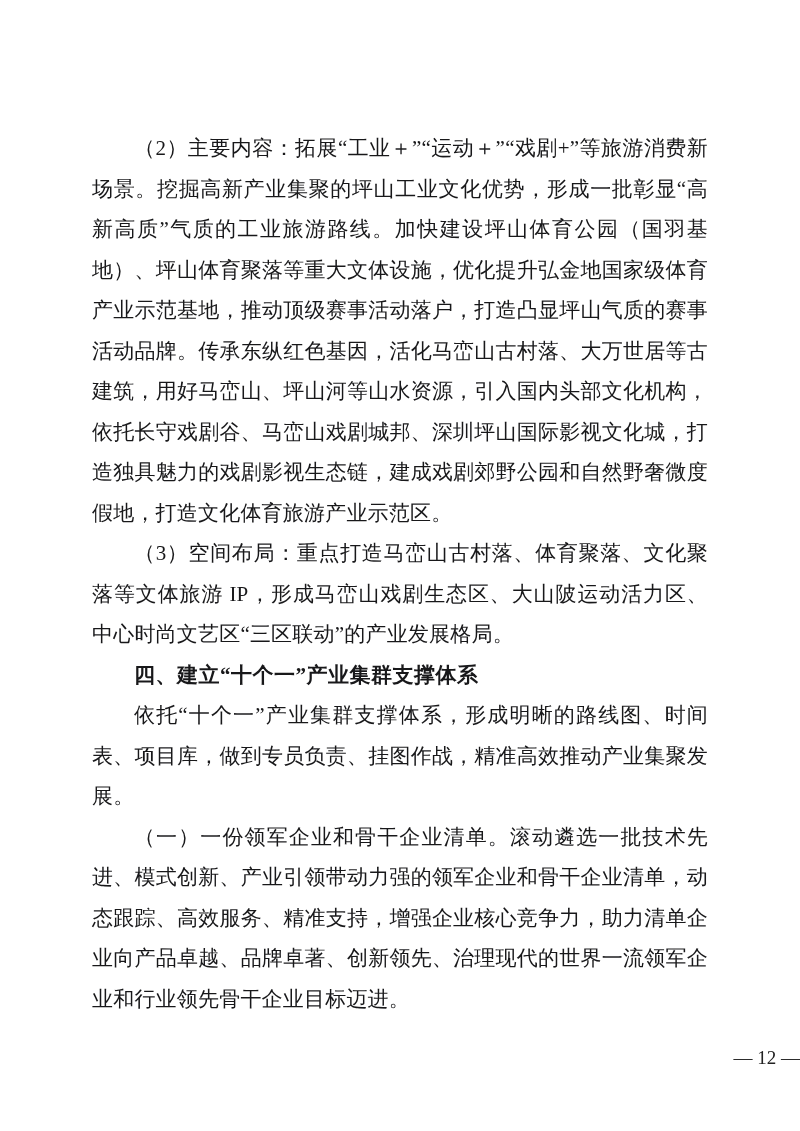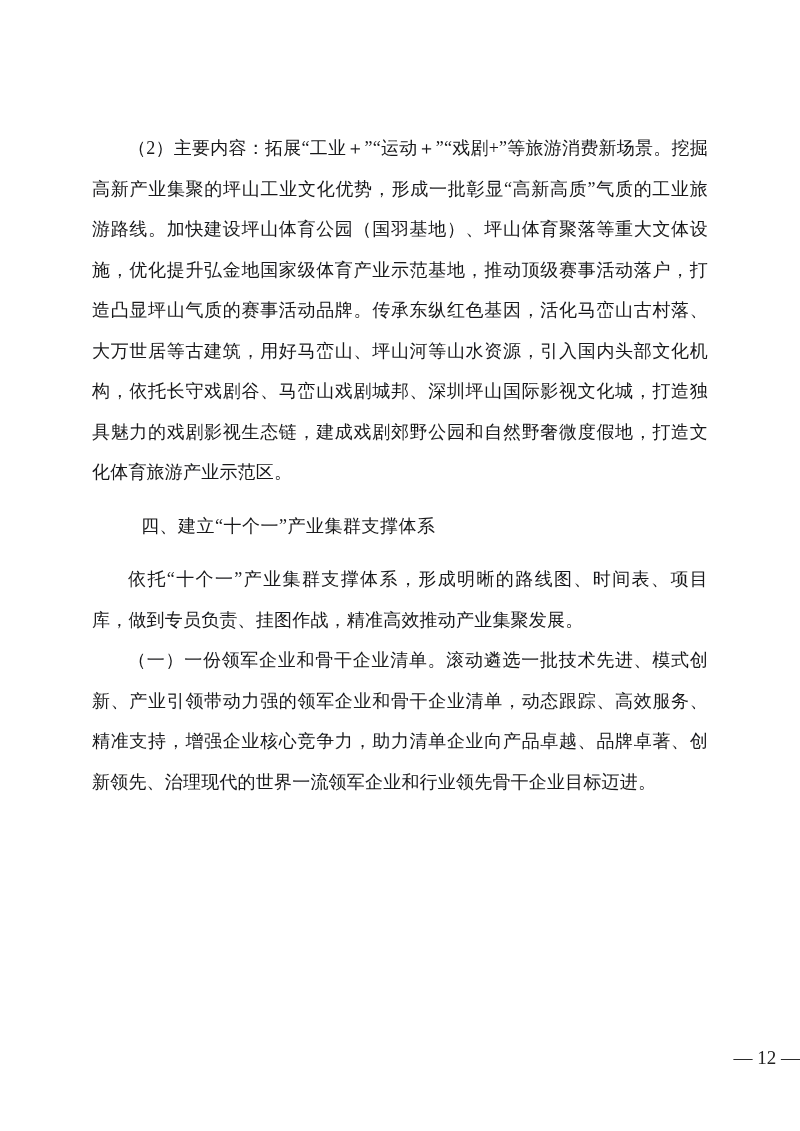--- a/index.html
+++ b/index.html
@@ -18,52 +18,53 @@
   .page {
     position: absolute;
     top: 0;
     left: 0;
     width: 800px;
     height: 1131px;
     box-sizing: border-box;
     padding: 128px 92px 0 92px;
   }
   .doc-body {
-    font-size: 18px;
+    font-size: 21px;
     line-height: 40.5px;
     text-align: justify;
     text-justify: inter-ideograph;
     color: #18181a;
     letter-spacing: 0.2px;
   }
   p.para {
     margin: 0;
     text-indent: 2em;
   }
   p.heading {
-    margin: 13px;
+    margin: 0;
     text-indent: 2em;
-    font-weight: normal;
+    font-weight: bold;
     letter-spacing: 0.5px;
   }
   .footer {
     position: absolute;
     left: 0;
     right: 0;
     bottom: 62px;
     text-align: right;
     font-size: 19px;
     color: #222;
     font-family: "Liberation Serif", "DejaVu Serif", serif;
   }
 </style>
 </head>
 <body>
 
 <div class="page">
   <div class="doc-body">
     <p class="para">（2）主要内容：拓展“工业＋”“运动＋”“戏剧+”等旅游消费新场景。挖掘高新产业集聚的坪山工业文化优势，形成一批彰显“高新高质”气质的工业旅游路线。加快建设坪山体育公园（国羽基地）、坪山体育聚落等重大文体设施，优化提升弘金地国家级体育产业示范基地，推动顶级赛事活动落户，打造凸显坪山气质的赛事活动品牌。传承东纵红色基因，活化马峦山古村落、大万世居等古建筑，用好马峦山、坪山河等山水资源，引入国内头部文化机构，依托长守戏剧谷、马峦山戏剧城邦、深圳坪山国际影视文化城，打造独具魅力的戏剧影视生态链，建成戏剧郊野公园和自然野奢微度假地，打造文化体育旅游产业示范区。</p>
+    <p class="para">（3）空间布局：重点打造马峦山古村落、体育聚落、文化聚落等文体旅游 IP，形成马峦山戏剧生态区、大山陂运动活力区、中心时尚文艺区“三区联动”的产业发展格局。</p>
     <p class="heading">四、建立“十个一”产业集群支撑体系</p>
     <p class="para">依托“十个一”产业集群支撑体系，形成明晰的路线图、时间表、项目库，做到专员负责、挂图作战，精准高效推动产业集聚发展。</p>
     <p class="para">（一）一份领军企业和骨干企业清单。滚动遴选一批技术先进、模式创新、产业引领带动力强的领军企业和骨干企业清单，动态跟踪、高效服务、精准支持，增强企业核心竞争力，助力清单企业向产品卓越、品牌卓著、创新领先、治理现代的世界一流领军企业和行业领先骨干企业目标迈进。</p>
   </div>
   <div class="footer">— 12 —</div>
 </div>
 
 </body></html>

